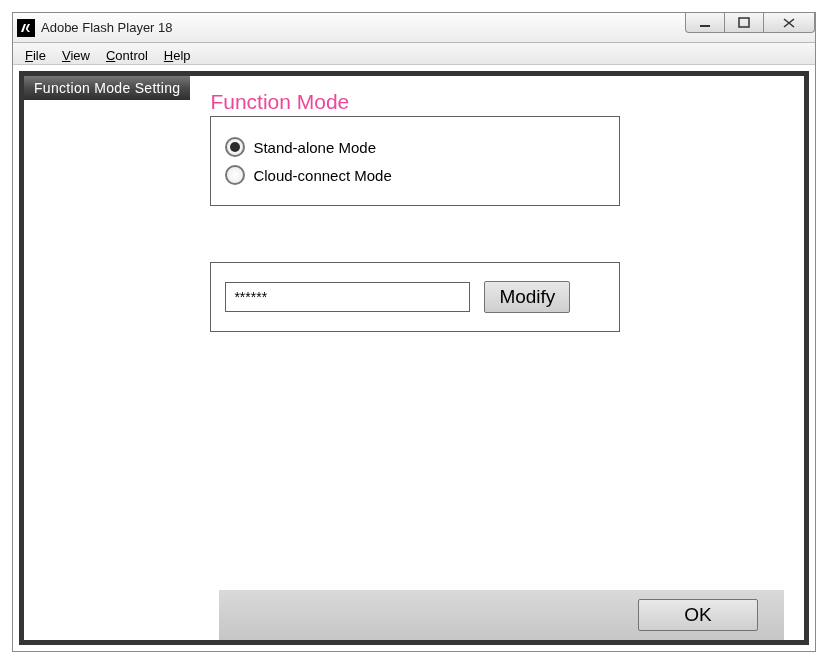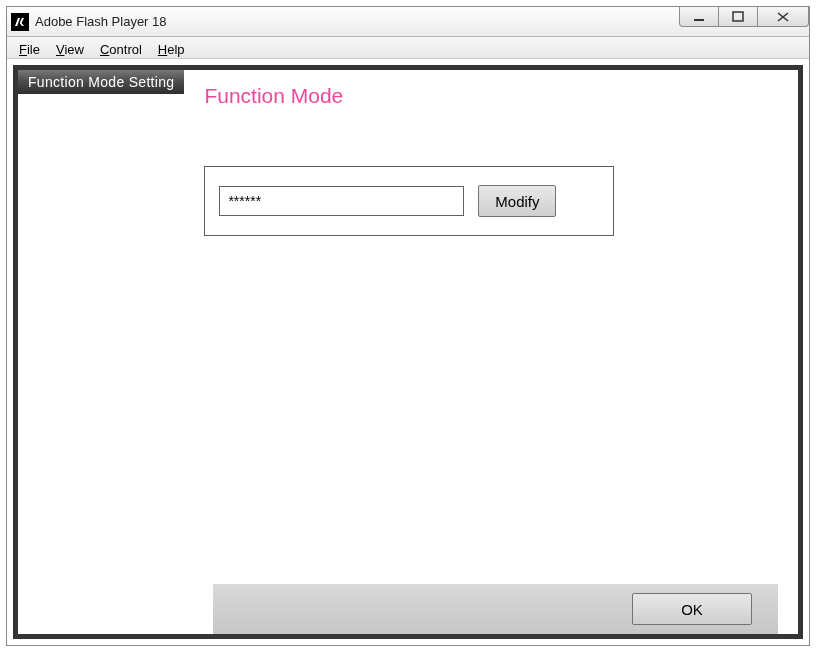--- a/index.html
+++ b/index.html
@@ -1,21 +1,21 @@
 <!DOCTYPE html>
 <html><head>
 <meta charset="utf-8">
 <style>
   * { box-sizing: border-box; }
   html, body { margin:0; padding:0; font-family: "Segoe UI", Tahoma, Arial, sans-serif; }
   body { background:#fff; }
 
   .outer-shadow {
     width:714px; height:658px;
-    padding:6px;
+    padding:12px;
     background:#fff;
   }
   .window {
     width:804px; height:640px;
     border:1px solid #8a8a8a;
     background:#fff;
     display:flex; flex-direction:column;
     box-shadow: 0 0 0 1px #e6e6e6 inset;
   }
 
@@ -137,21 +137,21 @@
     border:1px solid #606060;
     font-size:14px;
     padding:2px 8px;
     font-family:inherit;
     outline:none;
   }
   .btn {
     height:32px;
     background:linear-gradient(#e8e8e8,#cfcfcf);
     border:1px solid #737373;
-    font-size:15px;
+    font-size:19px;
     padding:0 14px;
     cursor:default;
     border-radius:2px;
   }
   .btn.modify { margin-left:14px; min-width:78px; }
 
   .footer {
     height:50px;
     background:linear-gradient(#d9d9d9,#c6c6c6);
     display:flex; align-items:center; justify-content:flex-end;
@@ -201,20 +201,32 @@
       <div class="menu-item"><span class="u">C</span><span id="mc">ontrol</span></div>
       <div class="menu-item"><span class="u">H</span><span id="mh">elp</span></div>
     </div>
 
     <div class="client">
       <div class="dark-frame">
         <div class="panel-title">Function Mode Setting</div>
         <div class="panel-body">
 
           <div class="section-label">Function Mode</div>
+          <div class="group-box">
+            <div class="radio-row">
+              <div class="radio-outer">
+                  <div class="radio-inner"></div>
+                </div>
+              <span>Stand-alone Mode</span>
+            </div>
+            <div class="radio-row">
+              <div class="radio-outer"></div>
+              <span>Cloud-connect Mode</span>
+            </div>
+          </div>
 
           <div class="spacer"></div>
 
           <div class="auth-box">
             <input class="text-input" type="text" value="******" style="">
             <button class="btn modify">Modify</button>
           </div>
 
           <div class="footer">
             <button class="btn ok">OK</button>

